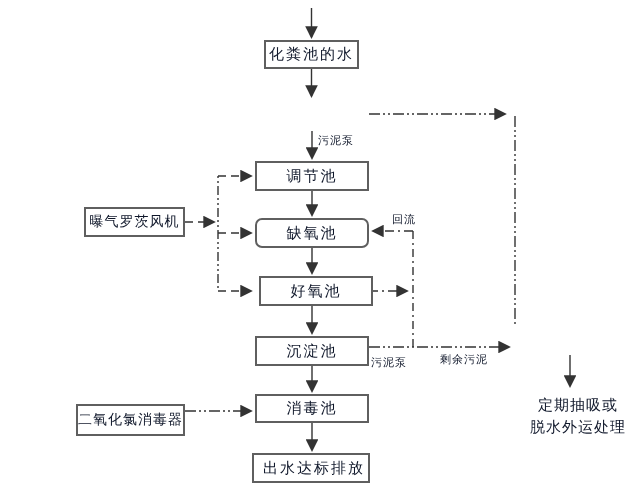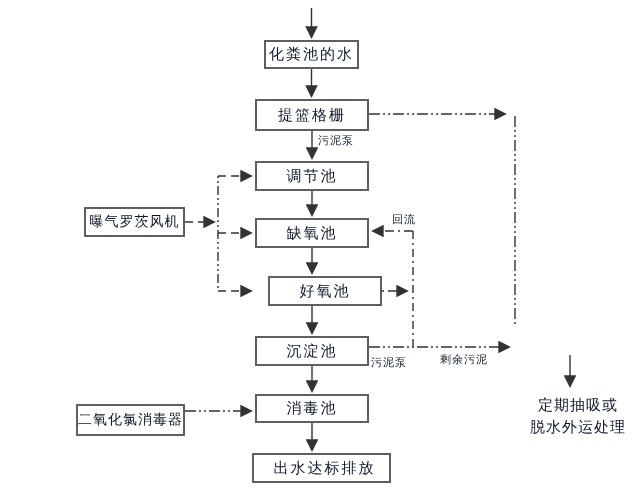--- a/index.html
+++ b/index.html
@@ -73,27 +73,26 @@
     <line class="d3" x1="515" y1="116" x2="515" y2="324"></line>
     <line class="d3" x1="369" y1="347" x2="509" y2="347" marker-end="url(#arrow)"></line>
     <line class="d3" x1="185" y1="411" x2="251" y2="411" marker-end="url(#arrow)"></line>
 
     <line class="d4" x1="369" y1="291" x2="407" y2="291" marker-end="url(#arrow)"></line>
     <line class="d4" x1="413" y1="231" x2="373" y2="231" marker-end="url(#arrow)"></line>
     <line class="d4v" x1="413" y1="231" x2="413" y2="347"></line>
   </svg>
 
   <div class="box" style="left:264px;top:40px;width:95px;height:29px;">化粪池的水</div>
-  <div class="box" style="left:255px;top:99px;width:114px;height:32px;">提篮格栅</div>
   <div class="box" style="left:255px;top:161px;width:114px;height:30px;font-family:Liberation Serif, serif;">调节池</div>
-  <div class="box" style="left:255px;top:218px;width:114px;height:30px;">缺氧池</div>
-  <div class="box" style="left:268px;top:276px;width:114px;height:30px;">好氧池</div>
+  <div class="box" style="left:255px;top:218px;width:114px;height:30px;border-radius:7px;">缺氧池</div>
+  <div class="box" style="left:259px;top:276px;width:114px;height:30px;">好氧池</div>
   <div class="box" style="left:255px;top:336px;width:114px;height:30px;">沉淀池</div>
   <div class="box" style="left:255px;top:394px;width:114px;height:29px;">消毒池</div>
-  <div class="box" style="left:252px;top:453px;width:139px;height:30px;padding-left:6px;">出水达标排放</div>
+  <div class="box" style="left:252px;top:453px;width:118px;height:30px;padding-left:6px;">出水达标排放</div>
 
   <div class="box side" style="left:84px;top:207px;width:101px;height:30px;text-align:center;">曝气罗茨风机</div>
   <div class="box side" style="left:76px;top:404px;width:109px;height:32px;">二氧化氯消毒器</div>
 
   <div class="lbl" style="left:318px;top:133px;">污泥泵</div>
   <div class="lbl" style="left:392px;top:212px;">回流</div>
   <div class="lbl" style="left:371px;top:355px;">污泥泵</div>
   <div class="lbl" style="left:440px;top:352px;">剩余污泥</div>
 
   <div class="note" style="left:518px;top:394px;width:120px;">

